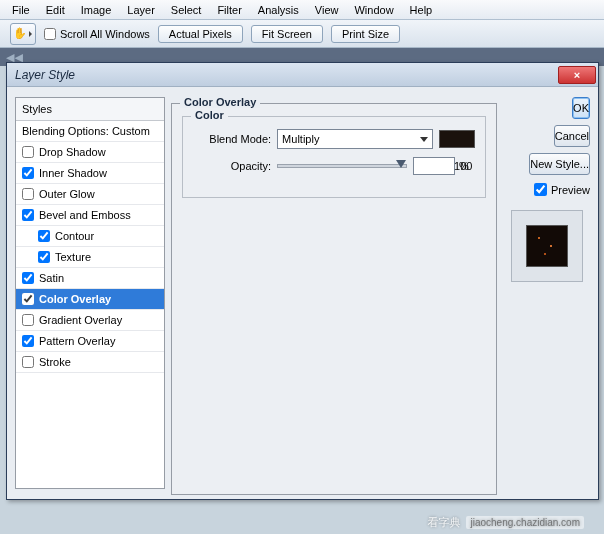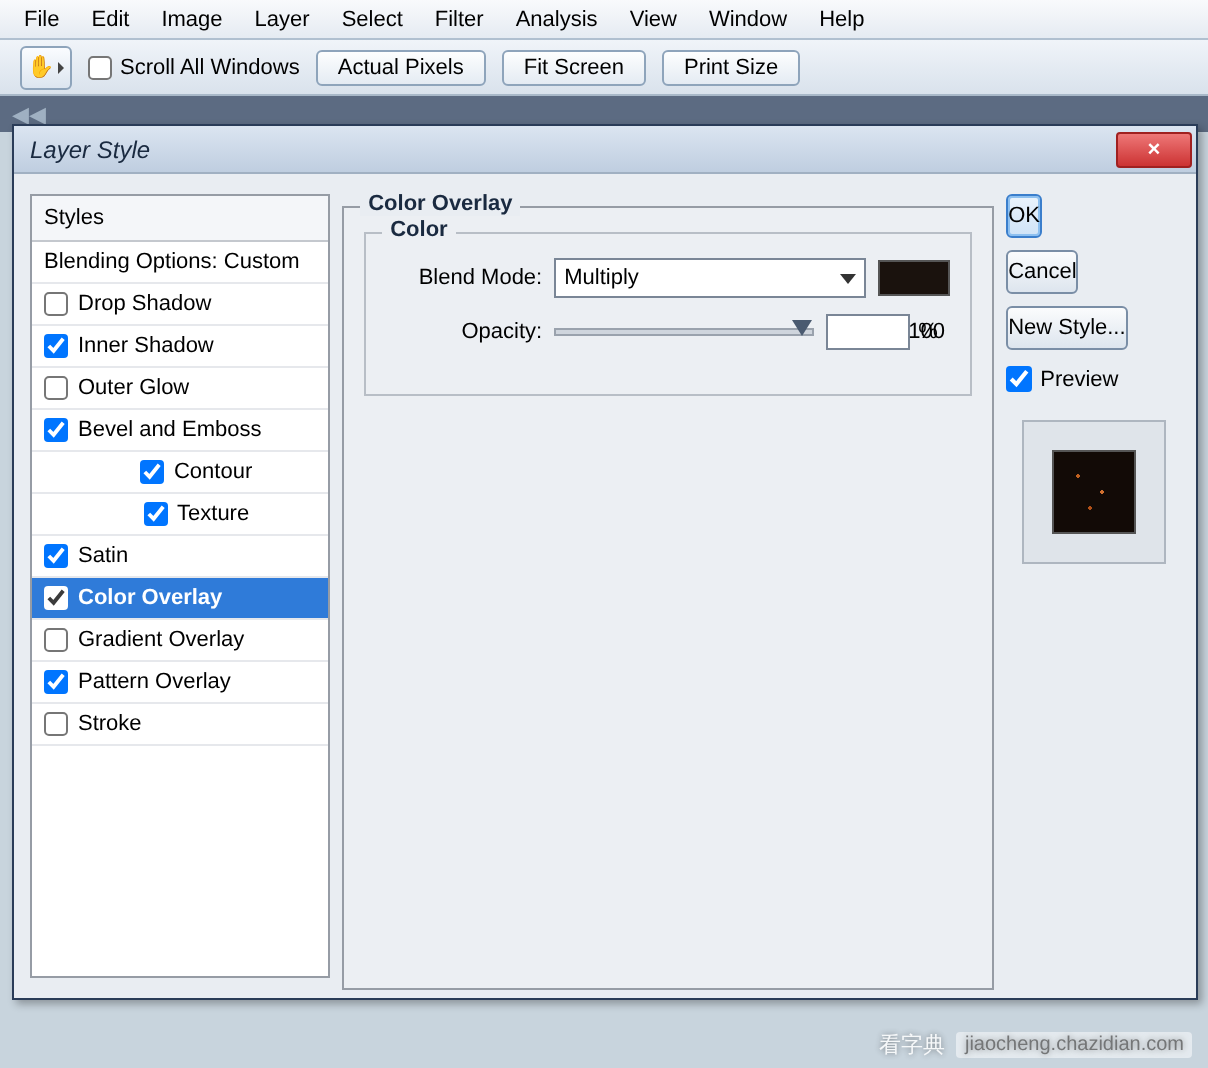--- a/index.html
+++ b/index.html
@@ -26,49 +26,49 @@
 .titlebar { height:24px; background:linear-gradient(#dbe5f1,#bfcee0); display:flex; align-items:center; padding:0 2px 0 8px; border-bottom:1px solid #a0b0c2; }
 .titlebar .title { flex:1; color:#1a2a40; font-size:12px;font-style:italic; }
 .closebtn { width:38px; height:18px; background:linear-gradient(#e77,#c33); border:1px solid #a02020; border-radius:2px; display:flex; align-items:center; justify-content:center; color:#fff; font-weight:bold; font-size:11px; }
 
 .dialog-body { display:flex; padding:10px 8px; gap:6px; height:calc(100% - 24px); }
 
 
 .styles-panel { width:152px; border:1px solid #969ca5; background:#fff; display:flex; flex-direction:column; }
 .styles-panel .hdr { padding:5px 6px; border-bottom:1px solid #c4c8ce; background:#f4f6f9; }
 .styles-panel .row { padding:4px 6px; display:flex; align-items:center; gap:5px; border-bottom:1px solid #e6e8ec; cursor:default; }
-.styles-panel .row.indent { padding-left:22px;justify-content:center; }
+.styles-panel .row.indent { padding-left:22px; }
 .styles-panel .row.selected { background:#2f7bd9; color:#fff; }
 .styles-panel .row.selected input { accent-color:#fff; }
 .styles-panel input[type=checkbox] { width:12px; height:12px; }
 
 
 .center-panel { flex:1; position:relative; }
 .groupbox { border:1px solid #969ca5; background:#eceff3; padding:8px 10px; position:relative; margin-top:6px; }
 .group-label { position:absolute; top:-8px; left:8px; background:#e9edf2; padding:0 4px; font-weight:bold; color:#1a2a40; }
 .inner-group { border:1px solid #b8bec6; padding:12px 10px 14px; position:relative; margin-top:4px; }
 .inner-label { position:absolute; top:-8px; left:8px; background:#eceff3; padding:0 4px; font-weight:bold; color:#1a2a40; }
 .form-row { display:flex; align-items:center; margin-bottom:8px; }
 .form-row .lbl { width:78px; text-align:right; margin-right:6px; }
 .select { width:156px; height:20px; border:1px solid #7a8696; background:#fff; display:flex; align-items:center; padding:0 4px; position:relative; }
 .select .caret { position:absolute; right:4px; border-left:4px solid transparent; border-right:4px solid transparent; border-top:5px solid #333; }
 .swatch { width:36px; height:18px; background:#1a120d; border:1px solid #555; margin-left:6px; }
 .slider { width:130px; height:4px; background:#cfd5dd; border:1px solid #9aa2ad; position:relative; margin-right:6px; }
 .slider .thumb { position:absolute; top:-5px; right:0; width:0; height:0; border-left:5px solid transparent; border-right:5px solid transparent; border-top:8px solid #4a5a70; }
 .numbox { width:38px; height:18px; border:1px solid #7a8696; background:#fff; text-align:center; line-height:16px;padding-left:40px; }
 
 
-.right-panel { width:88px; display:flex; flex-direction:column; gap:6px; align-items:flex-start; }
+.right-panel { width:88px; display:flex; flex-direction:column; gap:6px; align-items:flex-end; }
 .btn { height:22px; background:linear-gradient(#fbfcfd,#dde5ee); border:1px solid #7a8ea6; border-radius:3px; cursor:default; display:flex; align-items:center; justify-content:center; }
 .btn.primary { border:1px solid #3a7ecc; box-shadow:0 0 0 1px #8dc0f0 inset; background:linear-gradient(#eaf3fc,#cfe3f7); }
 .preview-chk { display:flex; align-items:center; justify-content:center; gap:4px; margin-top:2px; }
 .preview-box { width:72px; height:72px; margin:8px auto 0; background:#dfe4ea; border:1px solid #aeb6c0; display:flex; align-items:center; justify-content:center; }
 .preview-img { width:42px; height:42px; background:#120a06; border:1px solid #555; background-image:radial-gradient(circle at 30% 30%,#c06020 0,#c06020 1px,transparent 1px),radial-gradient(circle at 60% 50%,#d07030 0,#d07030 1px,transparent 1px),radial-gradient(circle at 45% 70%,#b05018 0,#b05018 1px,transparent 1px); }
 
-.watermark { position:absolute; bottom:4px; right:8px; color:#fff; font-size:12px; opacity:.85; text-shadow:0 0 3px rgba(0,0,0,.5); display:flex; align-items:center; gap:6px; }
+.watermark { position:absolute; bottom:4px; right:20px; color:#fff; font-size:12px; opacity:.85; text-shadow:0 0 3px rgba(0,0,0,.5); display:flex; align-items:center; gap:6px; }
 .watermark .secondary { background:rgba(255,255,255,.6); color:#666; padding:1px 4px; border-radius:2px; font-size:10px; }
 </style>
 </head>
 <body>
 
 <div class="menubar">
   <div class="item">File</div>
   <div class="item">Edit</div>
   <div class="item">Image</div>
   <div class="item">Layer</div>

